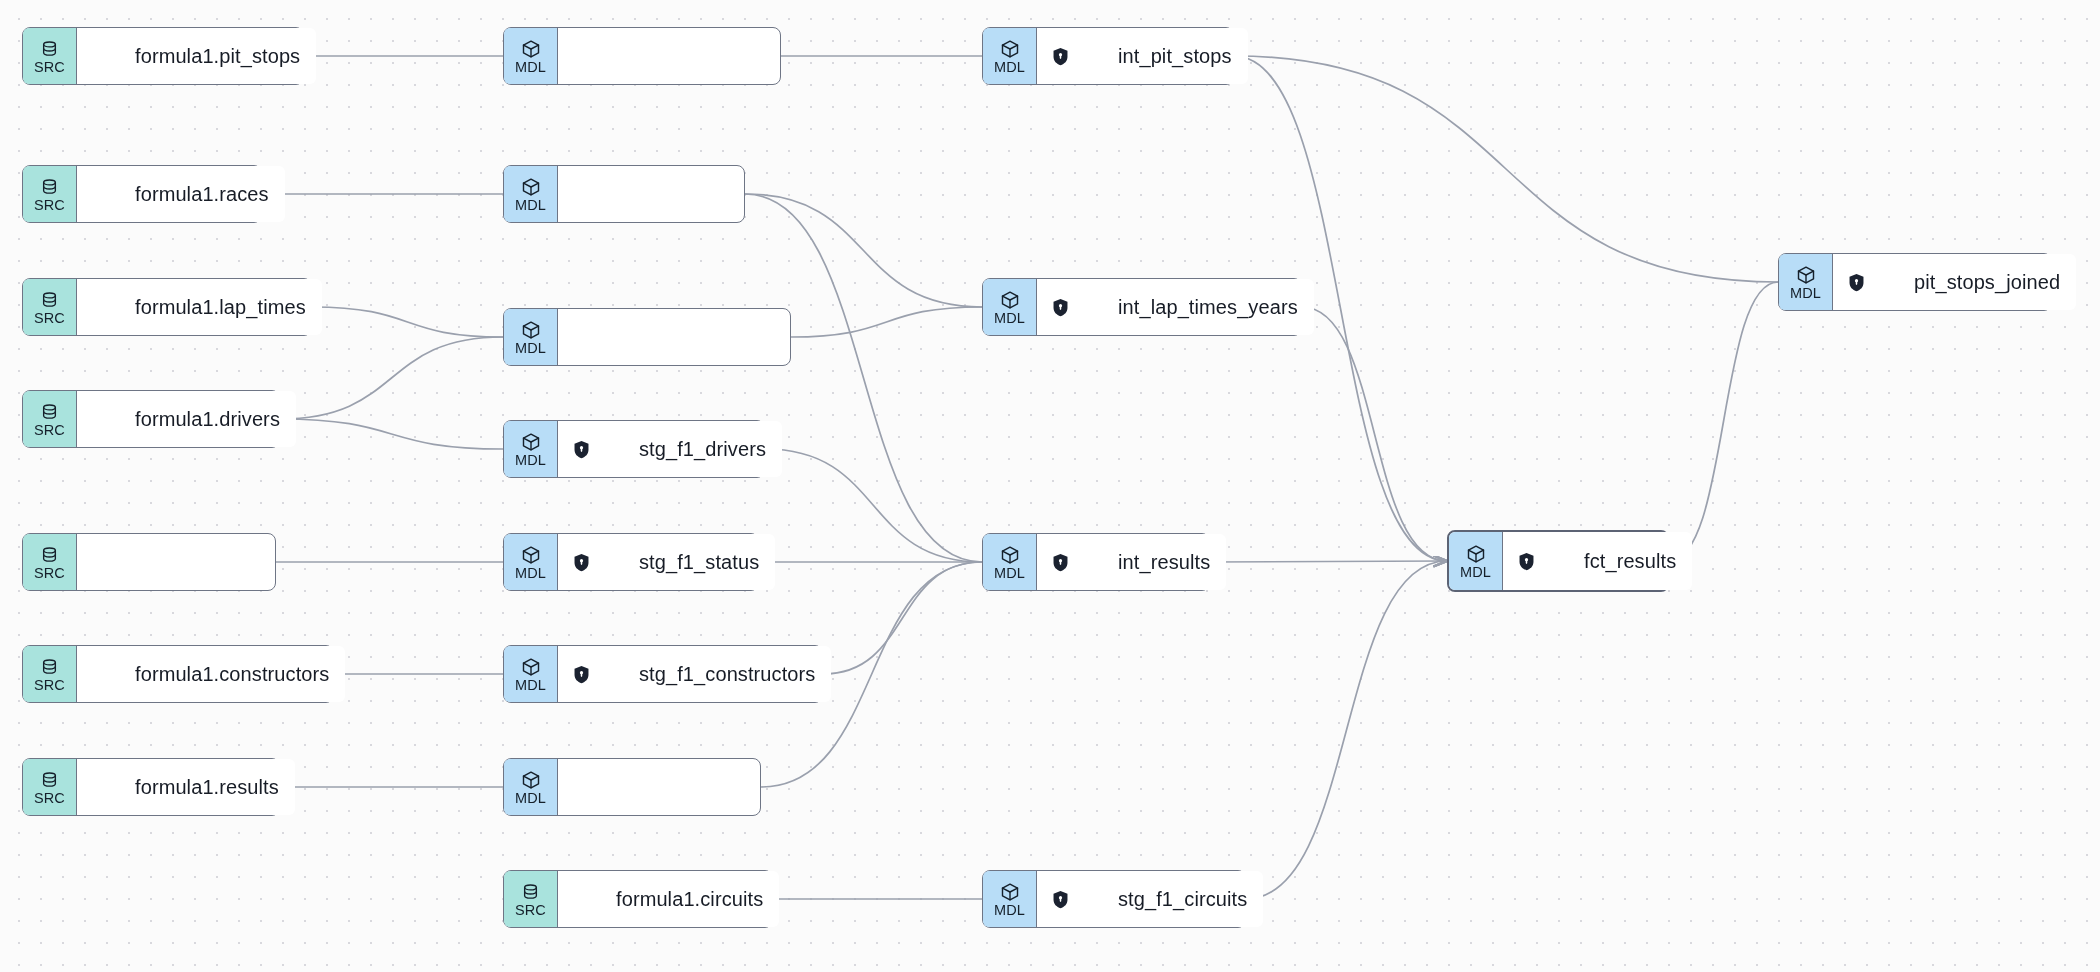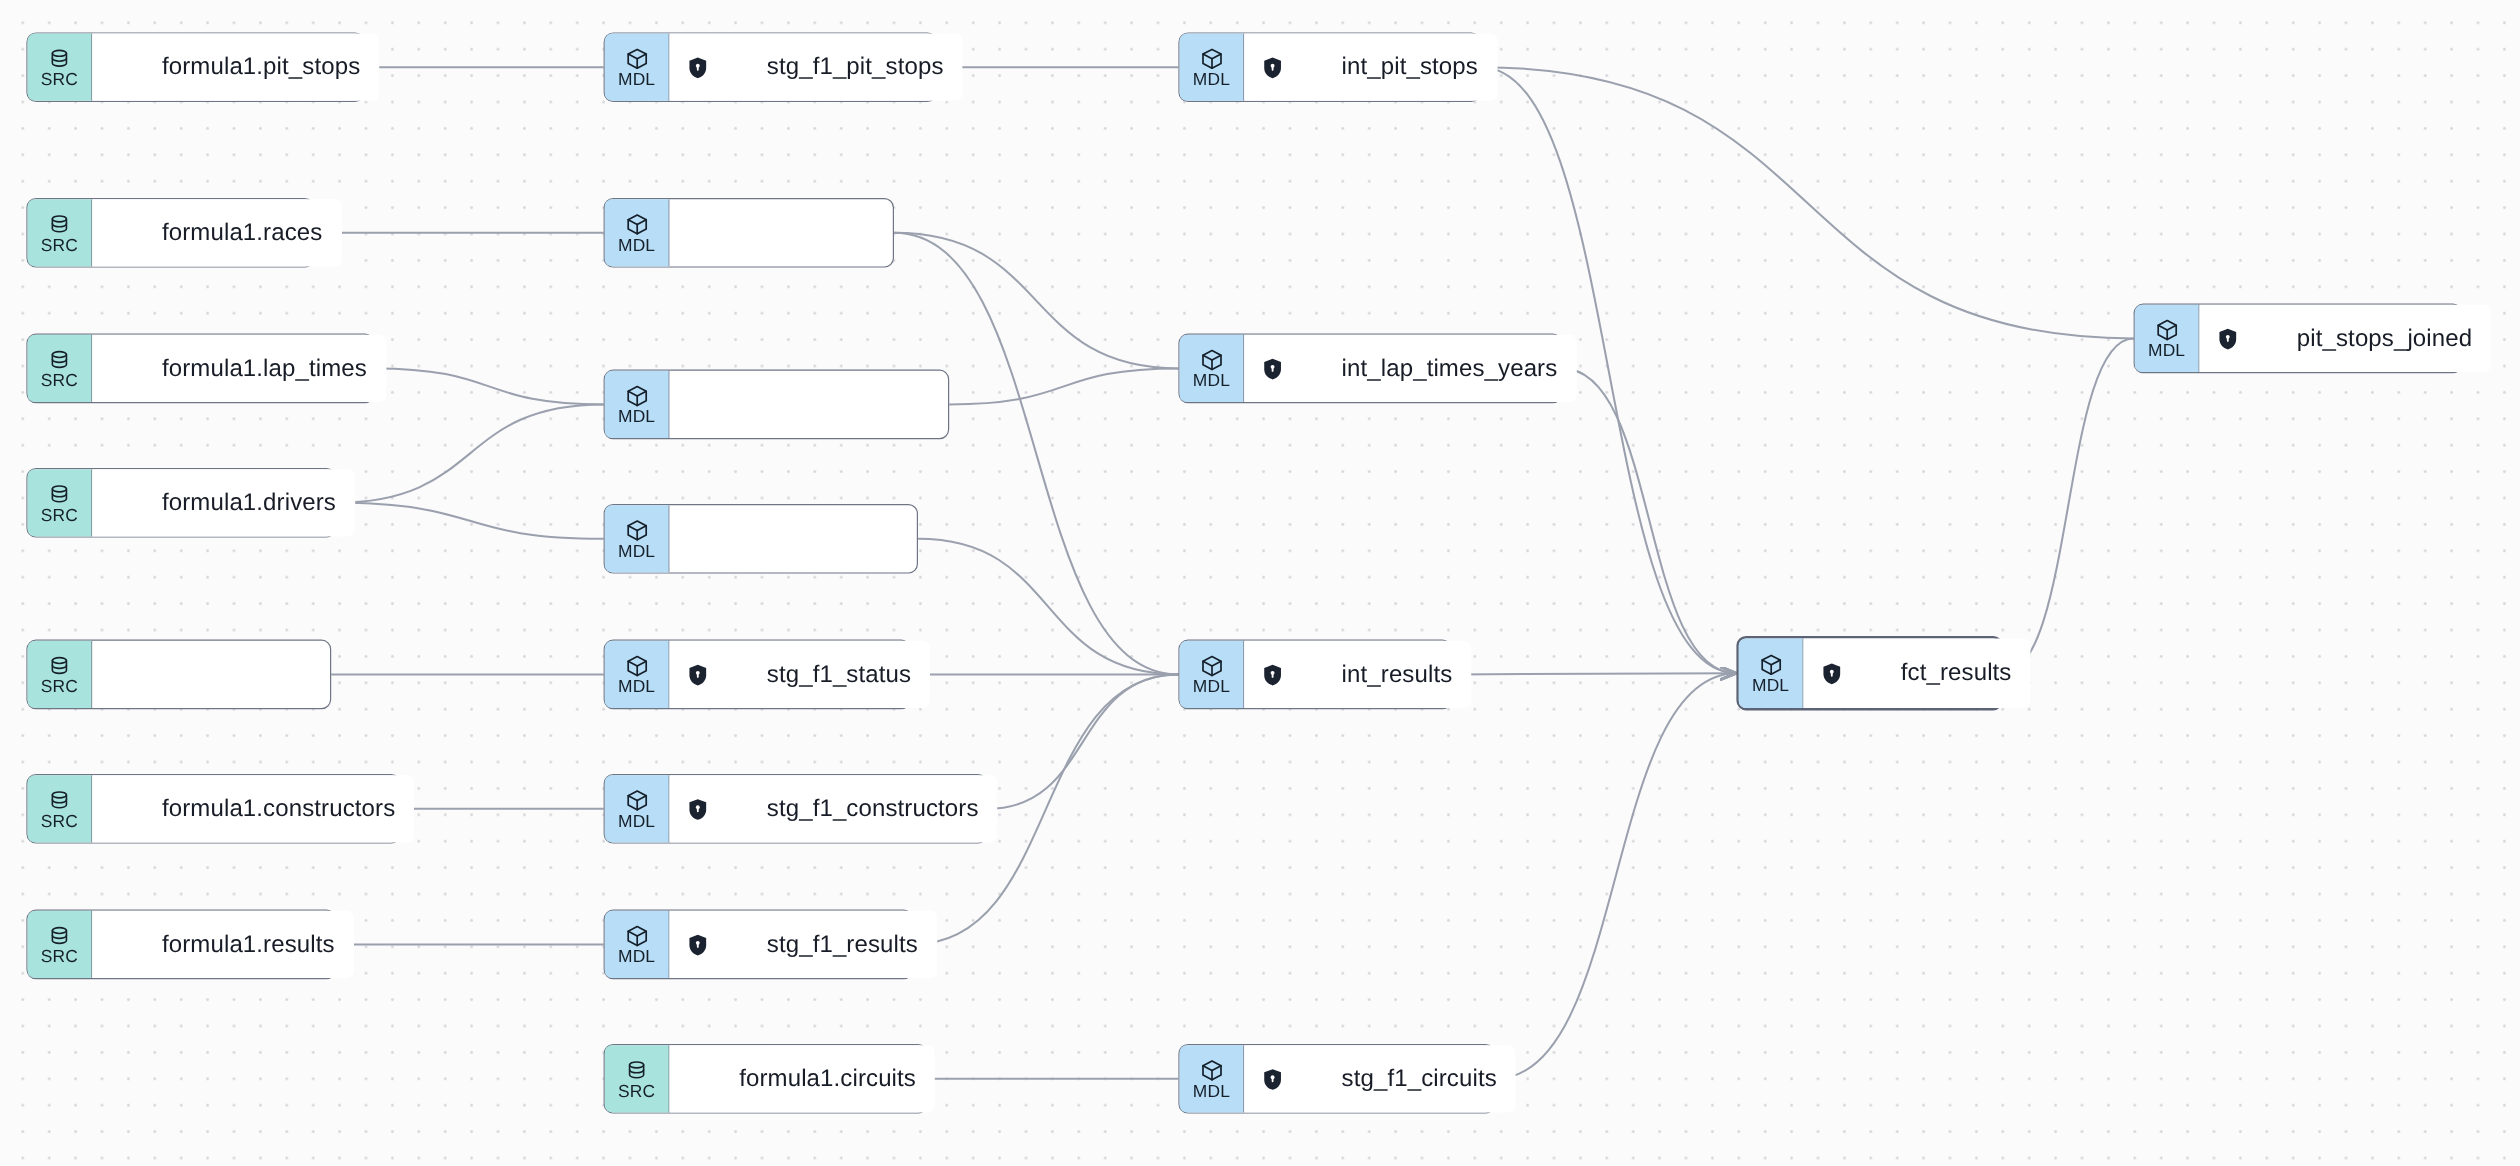--- a/index.html
+++ b/index.html
@@ -232,28 +232,20 @@
       </div>
       <div class="node mdl" style="left: 503px; top: 27px; width: 278px;">
         <div class="badge badge-mdl">
           <svg class="ic" width="20" height="20" viewBox="0 0 24 24" fill="none" stroke="#15202b" stroke-width="1.7" stroke-linejoin="round" stroke-linecap="round">
             <path d="M12 2.6 21 7.3v9.4L12 21.4 3 16.7V7.3z"></path>
             <path d="M3 7.3 12 12l9-4.7"></path>
             <path d="M12 12v9.4"></path>
           </svg>
           <div class="badge-label">MDL</div>
         </div>
-        <div class="body">
-          <svg class="shield" width="17" height="19" viewBox="0 0 20 22">
-            <path d="M10 1 18.2 4.1v7.2c0 5.1-3.5 8.5-8.2 9.9-4.7-1.4-8.2-4.8-8.2-9.9V4.1z" fill="#1b2230"></path>
-            <circle cx="10" cy="8.9" r="1.9" fill="#fff"></circle>
-            <rect x="9.1" y="9.6" width="1.8" height="4.2" rx="0.9" fill="#fff"></rect>
-          </svg>
-          <span class="label">stg_f1_pit_stops</span>
-        </div>
       </div>
       <div class="node mdl" style="left: 503px; top: 165px; width: 242px;">
         <div class="badge badge-mdl">
           <svg class="ic" width="20" height="20" viewBox="0 0 24 24" fill="none" stroke="#15202b" stroke-width="1.7" stroke-linejoin="round" stroke-linecap="round">
             <path d="M12 2.6 21 7.3v9.4L12 21.4 3 16.7V7.3z"></path>
             <path d="M3 7.3 12 12l9-4.7"></path>
             <path d="M12 12v9.4"></path>
           </svg>
           <div class="badge-label">MDL</div>
         </div>
@@ -270,20 +262,28 @@
       </div>
       <div class="node mdl" style="left: 503px; top: 420px; width: 262px;">
         <div class="badge badge-mdl">
           <svg class="ic" width="20" height="20" viewBox="0 0 24 24" fill="none" stroke="#15202b" stroke-width="1.7" stroke-linejoin="round" stroke-linecap="round">
             <path d="M12 2.6 21 7.3v9.4L12 21.4 3 16.7V7.3z"></path>
             <path d="M3 7.3 12 12l9-4.7"></path>
             <path d="M12 12v9.4"></path>
           </svg>
           <div class="badge-label">MDL</div>
         </div>
+        <div class="body">
+          <svg class="shield" width="17" height="19" viewBox="0 0 20 22">
+            <path d="M10 1 18.2 4.1v7.2c0 5.1-3.5 8.5-8.2 9.9-4.7-1.4-8.2-4.8-8.2-9.9V4.1z" fill="#1b2230"></path>
+            <circle cx="10" cy="8.9" r="1.9" fill="#fff"></circle>
+            <rect x="9.1" y="9.6" width="1.8" height="4.2" rx="0.9" fill="#fff"></rect>
+          </svg>
+          <span class="label">stg_f1_drivers</span>
+        </div>
       </div>
       <div class="node mdl" style="left: 503px; top: 533px; width: 256px;">
         <div class="badge badge-mdl">
           <svg class="ic" width="20" height="20" viewBox="0 0 24 24" fill="none" stroke="#15202b" stroke-width="1.7" stroke-linejoin="round" stroke-linecap="round">
             <path d="M12 2.6 21 7.3v9.4L12 21.4 3 16.7V7.3z"></path>
             <path d="M3 7.3 12 12l9-4.7"></path>
             <path d="M12 12v9.4"></path>
           </svg>
           <div class="badge-label">MDL</div>
         </div>
@@ -315,28 +315,20 @@
         </div>
       </div>
       <div class="node mdl" style="left: 503px; top: 758px; width: 258px;">
         <div class="badge badge-mdl">
           <svg class="ic" width="20" height="20" viewBox="0 0 24 24" fill="none" stroke="#15202b" stroke-width="1.7" stroke-linejoin="round" stroke-linecap="round">
             <path d="M12 2.6 21 7.3v9.4L12 21.4 3 16.7V7.3z"></path>
             <path d="M3 7.3 12 12l9-4.7"></path>
             <path d="M12 12v9.4"></path>
           </svg>
           <div class="badge-label">MDL</div>
-        </div>
-        <div class="body">
-          <svg class="shield" width="17" height="19" viewBox="0 0 20 22">
-            <path d="M10 1 18.2 4.1v7.2c0 5.1-3.5 8.5-8.2 9.9-4.7-1.4-8.2-4.8-8.2-9.9V4.1z" fill="#1b2230"></path>
-            <circle cx="10" cy="8.9" r="1.9" fill="#fff"></circle>
-            <rect x="9.1" y="9.6" width="1.8" height="4.2" rx="0.9" fill="#fff"></rect>
-          </svg>
-          <span class="label">stg_f1_results</span>
         </div>
       </div>
       <div class="node mdl" style="left: 982px; top: 870px; width: 264px;">
         <div class="badge badge-mdl">
           <svg class="ic" width="20" height="20" viewBox="0 0 24 24" fill="none" stroke="#15202b" stroke-width="1.7" stroke-linejoin="round" stroke-linecap="round">
             <path d="M12 2.6 21 7.3v9.4L12 21.4 3 16.7V7.3z"></path>
             <path d="M3 7.3 12 12l9-4.7"></path>
             <path d="M12 12v9.4"></path>
           </svg>
           <div class="badge-label">MDL</div>

